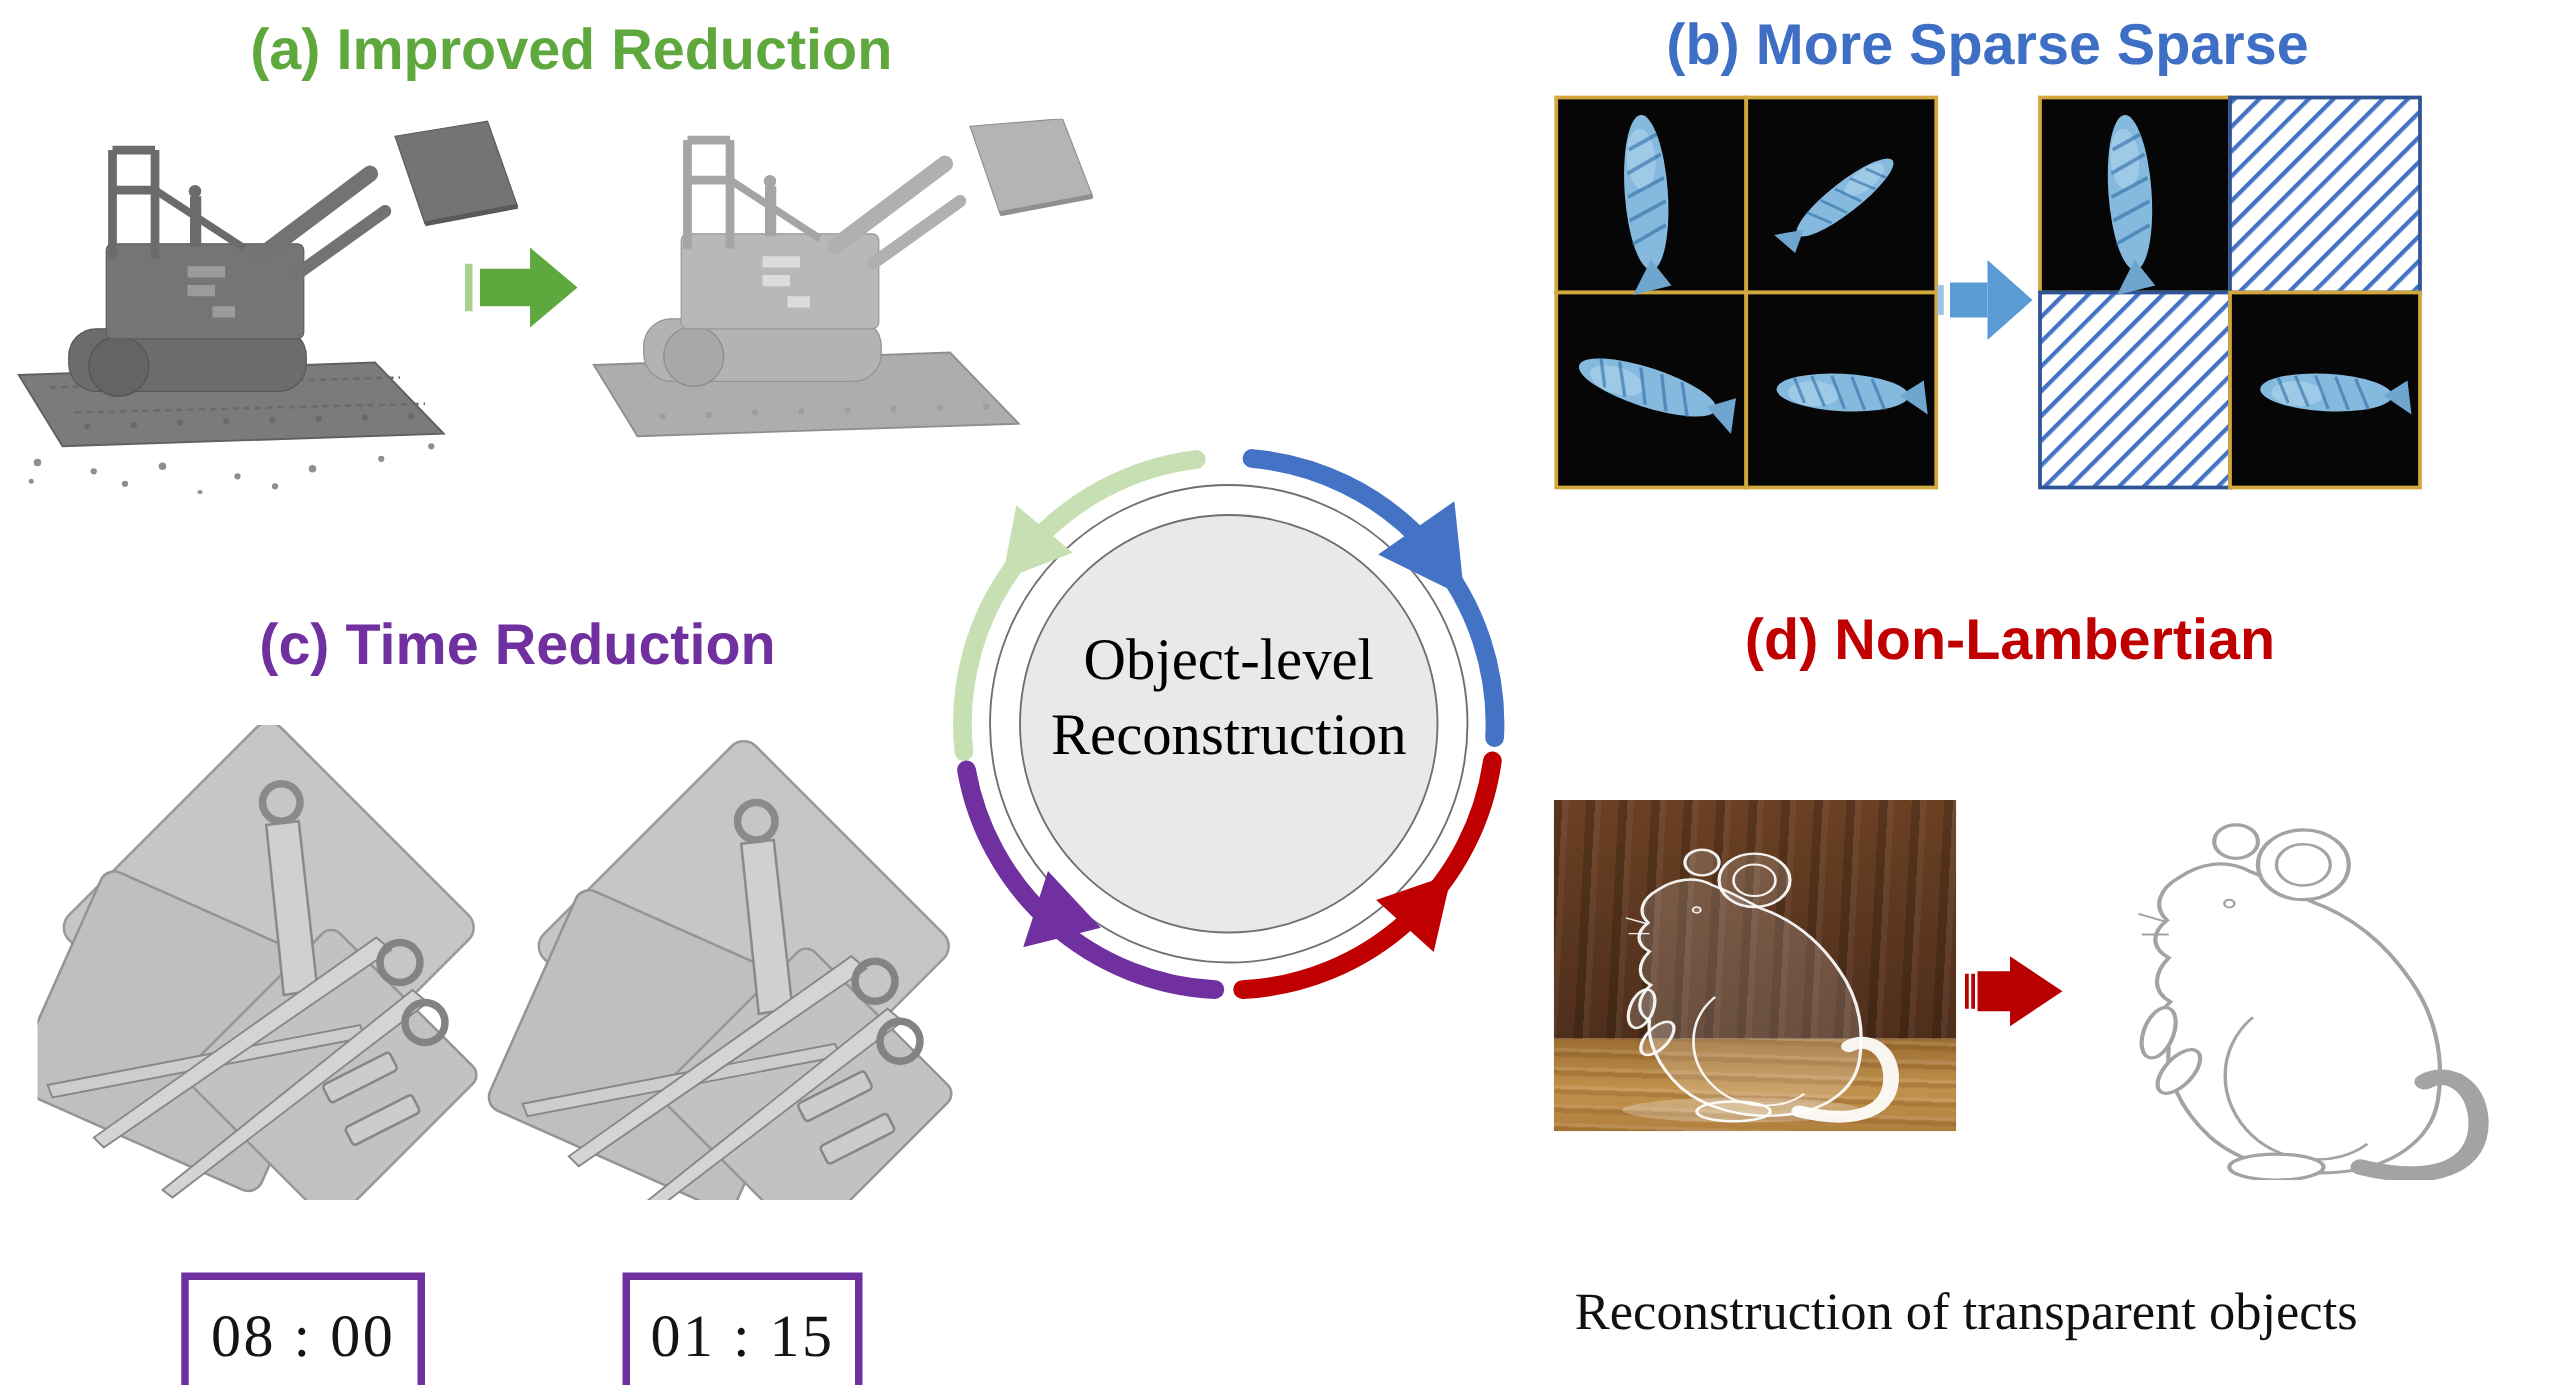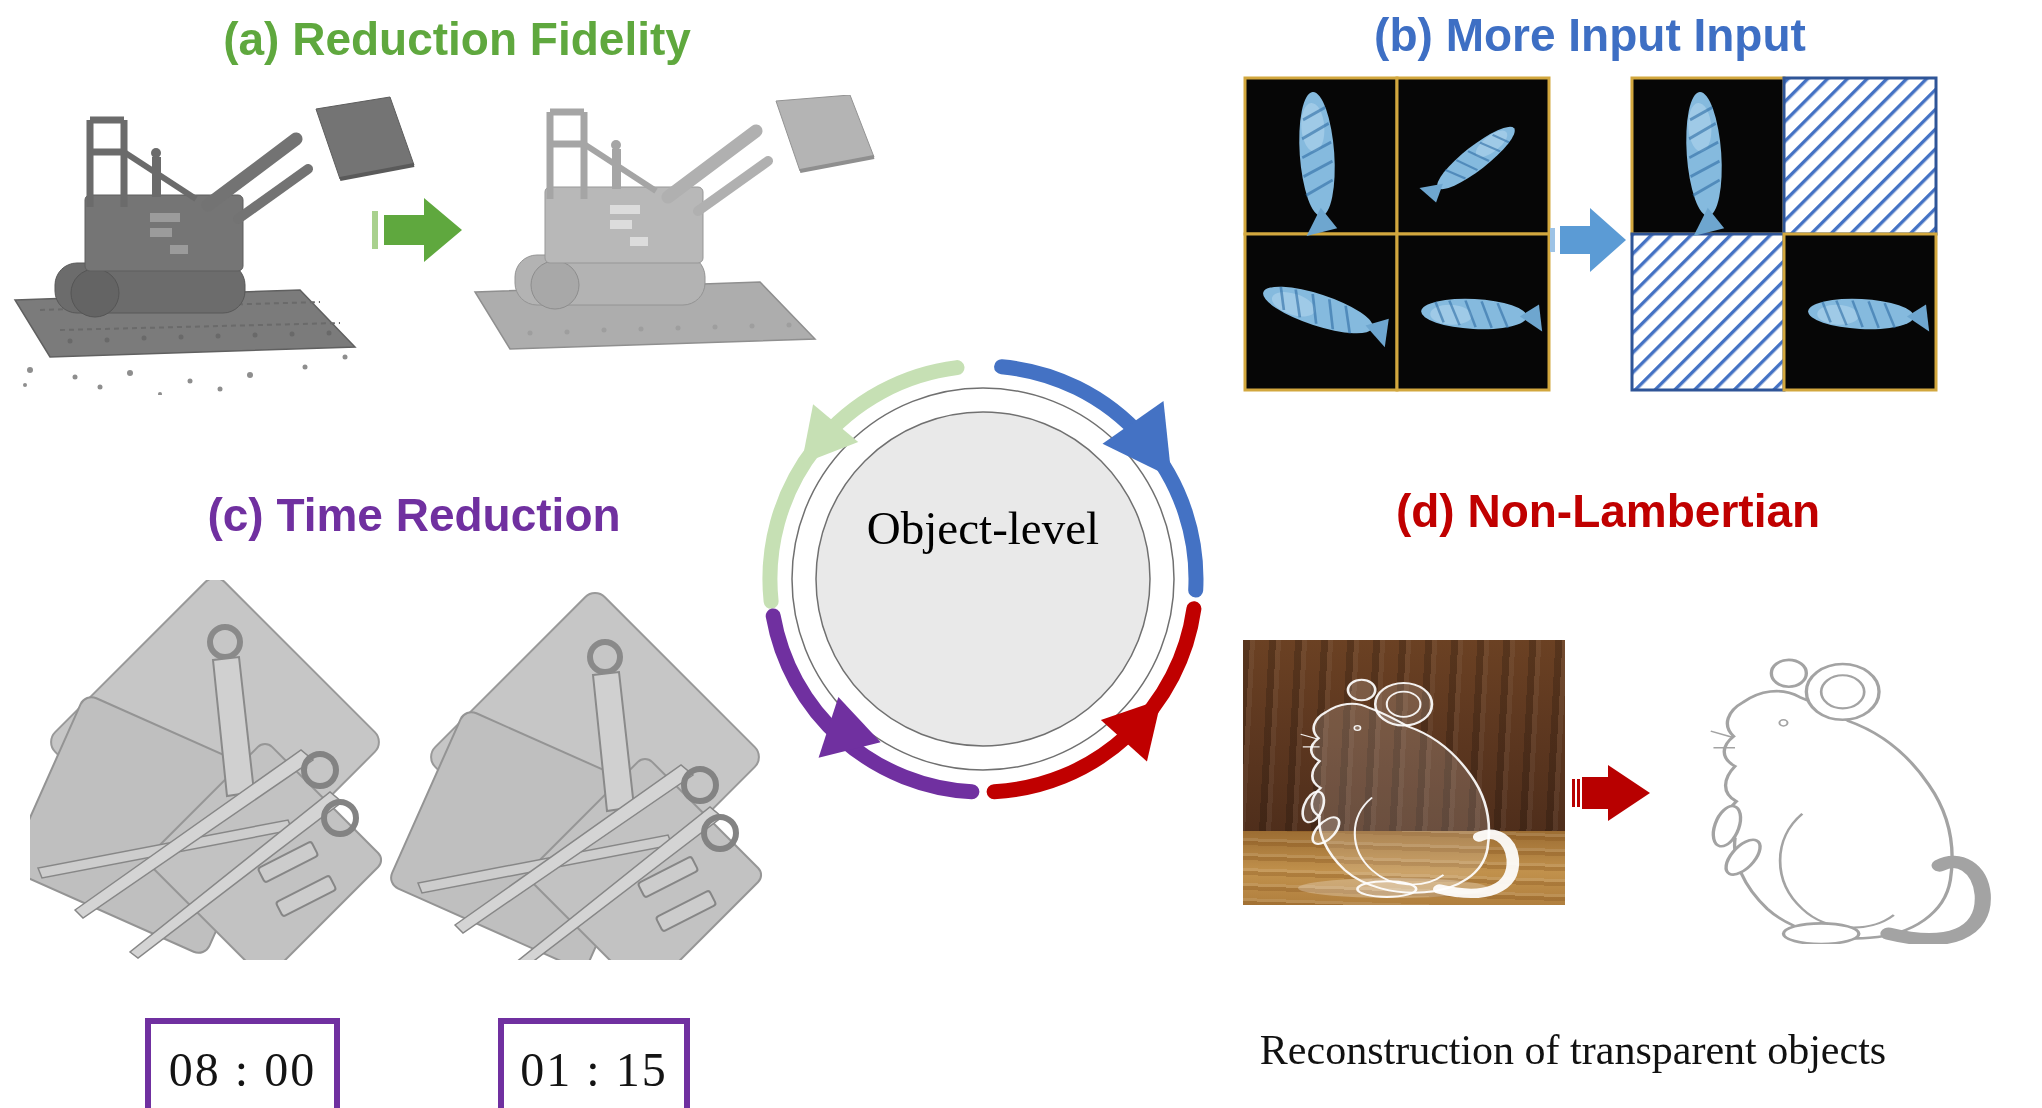--- a/index.html
+++ b/index.html
@@ -53,21 +53,21 @@
         <ellipse cx="58" cy="216" rx="9" ry="19" transform="rotate(32 58 216)" stroke-width="2.5"></ellipse>
         <path d="M 102 174 C 80 198, 80 240, 102 266 C 120 288, 152 290, 170 272" fill="none" stroke-width="2"></path>
         <ellipse cx="116" cy="290" rx="28" ry="10" stroke-width="2.5"></ellipse>
         <path d="M 166 290 C 210 304, 238 290, 236 252 C 234 226, 218 214, 204 224" fill="none" stroke-width="12" stroke-linecap="round"></path>
         <circle cx="88" cy="86" r="3" stroke-width="1.5"></circle>
         <path d="M 50 100 L 34 94 M 52 110 L 36 110" fill="none" stroke-width="1.5"></path>
       </g>
     </defs>
   </svg>
 
-  <div class="ptitle t-green" style="left:157px;top:12px;">(a) Reduction Fidelity</div>
+  <div class="ptitle t-green" style="left:157px;top:12px;">(a) Improved Reduction</div>
 
   <svg class="abs" style="left:0;top:95px" width="880" height="300" viewBox="0 0 880 300">
 
     <g>
       <path d="M 15 205 L 300 195 L 355 252 L 50 262 Z" fill="#7b7b7b" stroke="#606060" stroke-width="1.5"></path>
       <path d="M 40 215 L 320 207 M 60 235 L 340 228" stroke="#6a6a6a" stroke-width="2" stroke-dasharray="5 4" fill="none"></path>
       <g fill="#696969">
         <circle cx="70" cy="246" r="2.5"></circle>
           <circle cx="107" cy="245" r="2.5"></circle>
           <circle cx="144" cy="243" r="2.5"></circle>
@@ -138,21 +138,21 @@
       <path d="M 584 49 L 656 96" stroke="#a5a5a5" stroke-width="6" fill="none"></path>
       <rect x="612" y="54" width="9" height="40" fill="#a5a5a5"></rect>
         <circle cx="616" cy="50" r="5" fill="#a5a5a5"></circle>
       <path d="M 668 102 L 756 36" stroke="#b0b0b0" stroke-width="13" stroke-linecap="round" fill="none"></path>
       <path d="M 698 116 L 768 66" stroke="#b0b0b0" stroke-width="10" stroke-linecap="round" fill="none"></path>
       <path d="M 776 6 L 850 0 L 874 62 L 800 76 Z" fill="#b4b4b4" stroke="#939393"></path>
       <path d="M 800 76 L 874 62" stroke="#8f8f8f" stroke-width="4" fill="none"></path>
     </g>
   </svg>
 
-  <div class="ptitle t-blue" style="left:1290px;top:8px;">(b) More Input Input</div>
+  <div class="ptitle t-blue" style="left:1290px;top:8px;">(b) More Sparse Sparse</div>
 
   <svg class="abs" style="left:1240px;top:70px" width="710" height="330" viewBox="0 0 710 330">
     <defs>
       <pattern id="hatch" width="14" height="14" patternUnits="userSpaceOnUse" patternTransform="rotate(-45)">
         <rect width="14" height="14" fill="#ffffff"></rect>
         <rect width="14" height="3.4" fill="#4472c4"></rect>
       </pattern>
       <g id="fish">
         <ellipse rx="46" ry="15" fill="#85bade"></ellipse>
         <ellipse cx="20" cy="-2" rx="18" ry="10" fill="#a3cde9" opacity="0.85"></ellipse>
@@ -204,20 +204,21 @@
       <path d="M 221.9 451.7 A 213 213 0 0 1 23.2 276.0" stroke="#7030a0"></path>
     </g>
     <path d="M 30 0 L -26 -31 L -26 31 Z" transform="translate(69.8,102.1) rotate(130) scale(0.95)" fill="#c6e0b4"></path>
     <path d="M 30 0 L -26 -31 L -26 31 Z" transform="translate(400.9,107.9) rotate(55) scale(1.2)" fill="#4472c4"></path>
     <path d="M 30 0 L -26 -31 L -26 31 Z" transform="translate(90.5,397.3) rotate(137)" fill="#7030a0"></path>
     <path d="M 30 0 L -26 -31 L -26 31 Z" transform="translate(391.3,381.5) rotate(-48)" fill="#c00000"></path>
   </svg>
 
   <div class="center-label">
     <span class="line">Object-level</span>
+    <span class="line">Reconstruction</span>
   </div>
 
   <div class="ptitle t-purple" style="left:114px;top:488px;">(c) Time Reduction</div>
 
   <svg class="abs" style="left:30px;top:580px" width="760" height="380" viewBox="0 0 760 380">
     <g id="mesh-c">
       <rect x="-120" y="-120" width="240" height="240" rx="14" transform="translate(185,162) rotate(45)" fill="#c6c6c6" stroke="#999999" stroke-width="2"></rect>
       <rect x="-108" y="-96" width="216" height="192" rx="12" transform="translate(115,245) rotate(24)" fill="#bfbfbf" stroke="#949494" stroke-width="2"></rect>
       <rect x="-85" y="-85" width="170" height="170" rx="10" transform="translate(235,280) rotate(45)" fill="#c2c2c2" stroke="#969696" stroke-width="2"></rect>
       <circle cx="195" cy="62" r="15" fill="none" stroke="#8a8a8a" stroke-width="6"></circle>

